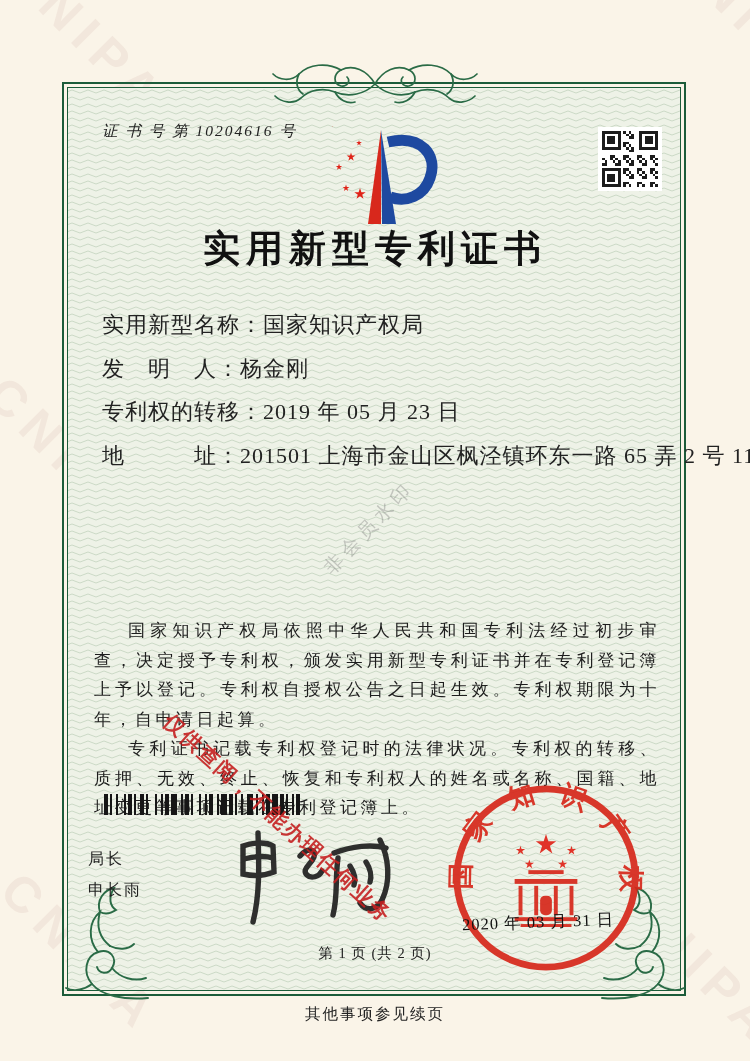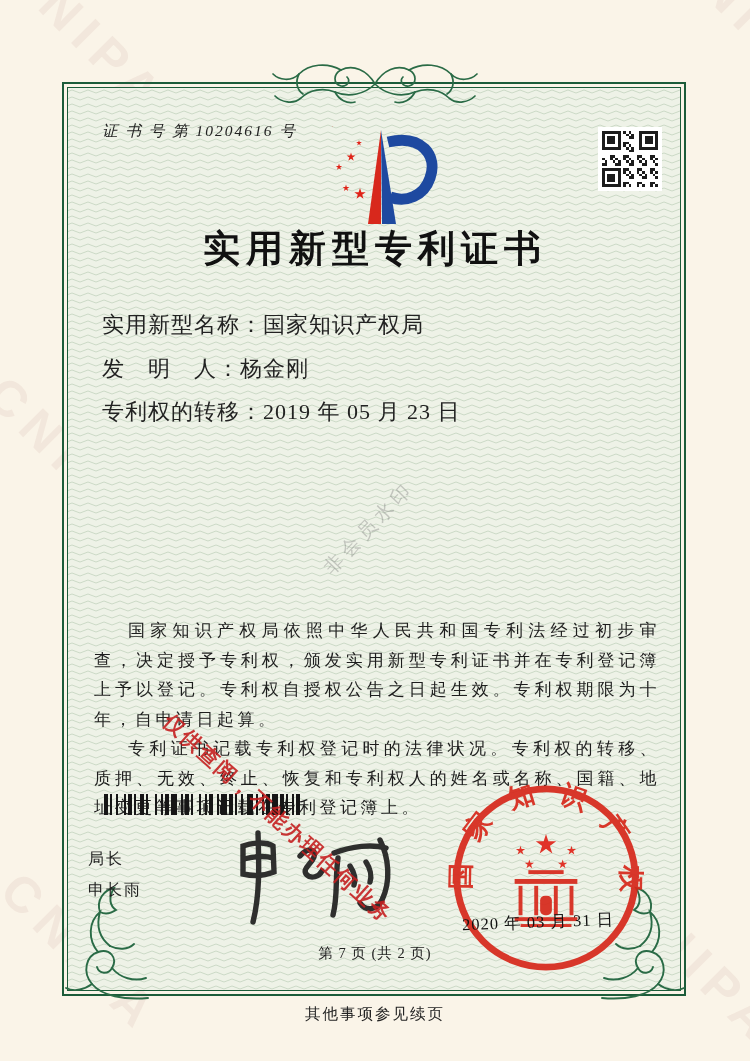--- a/index.html
+++ b/index.html
@@ -593,20 +593,24 @@
       <span>实用新型名称：</span>
         <span>国家知识产权局</span>
     </div>
     <div class="frow">
       <span>发　明　人：</span>
         <span>杨金刚</span>
     </div>
     <div class="frow">
       <span>专利权的转移：</span>
         <span>2019 年 05 月 23 日</span>
+    </div>
+    <div class="frow">
+      <span>地　　　址：</span>
+        <span>201501 上海市金山区枫泾镇环东一路 65 弄 2 号 1110 室</span>
     </div>
     <div class="frow">
     </div>
   </div>
 
   <div class="body-text">
     <p>国家知识产权局依照中华人民共和国专利法经过初步审查，决定授予专利权，颁发实用新型专利证书并在专利登记簿上予以登记。专利权自授权公告之日起生效。专利权期限为十年，自申请日起算。</p>
     <p>专利证书记载专利权登记时的法律状况。专利权的转移、质押、无效、终止、恢复和专利权人的姓名或名称、国籍、地址变更等事项记载在专利登记簿上。</p>
   </div>
 
@@ -715,18 +719,18 @@
         <rect x="108" y="108" width="4" height="30"></rect>
         <rect x="124" y="108" width="4" height="30"></rect>
         <rect x="94" y="118" width="12" height="20" rx="5"></rect>
         <rect x="68" y="140" width="64" height="4"></rect>
         <rect x="74" y="147" width="52" height="3"></rect>
       </g>
     </g>
   </svg>
   <div class="seal-date">2020 年 03 月 31 日</div>
 
-  <div class="page-foot">第 7 页 (共 2 页)</div>
+  <div class="page-foot">第 1 页 (共 2 页)</div>
   <div class="cont-note">其他事项参见续页</div>
 </div>
 
 <span class="wm-member">非会员水印</span>
 <span class="wm-red">仅供查阅，不能办理任何业务</span>
 
 </body></html>

